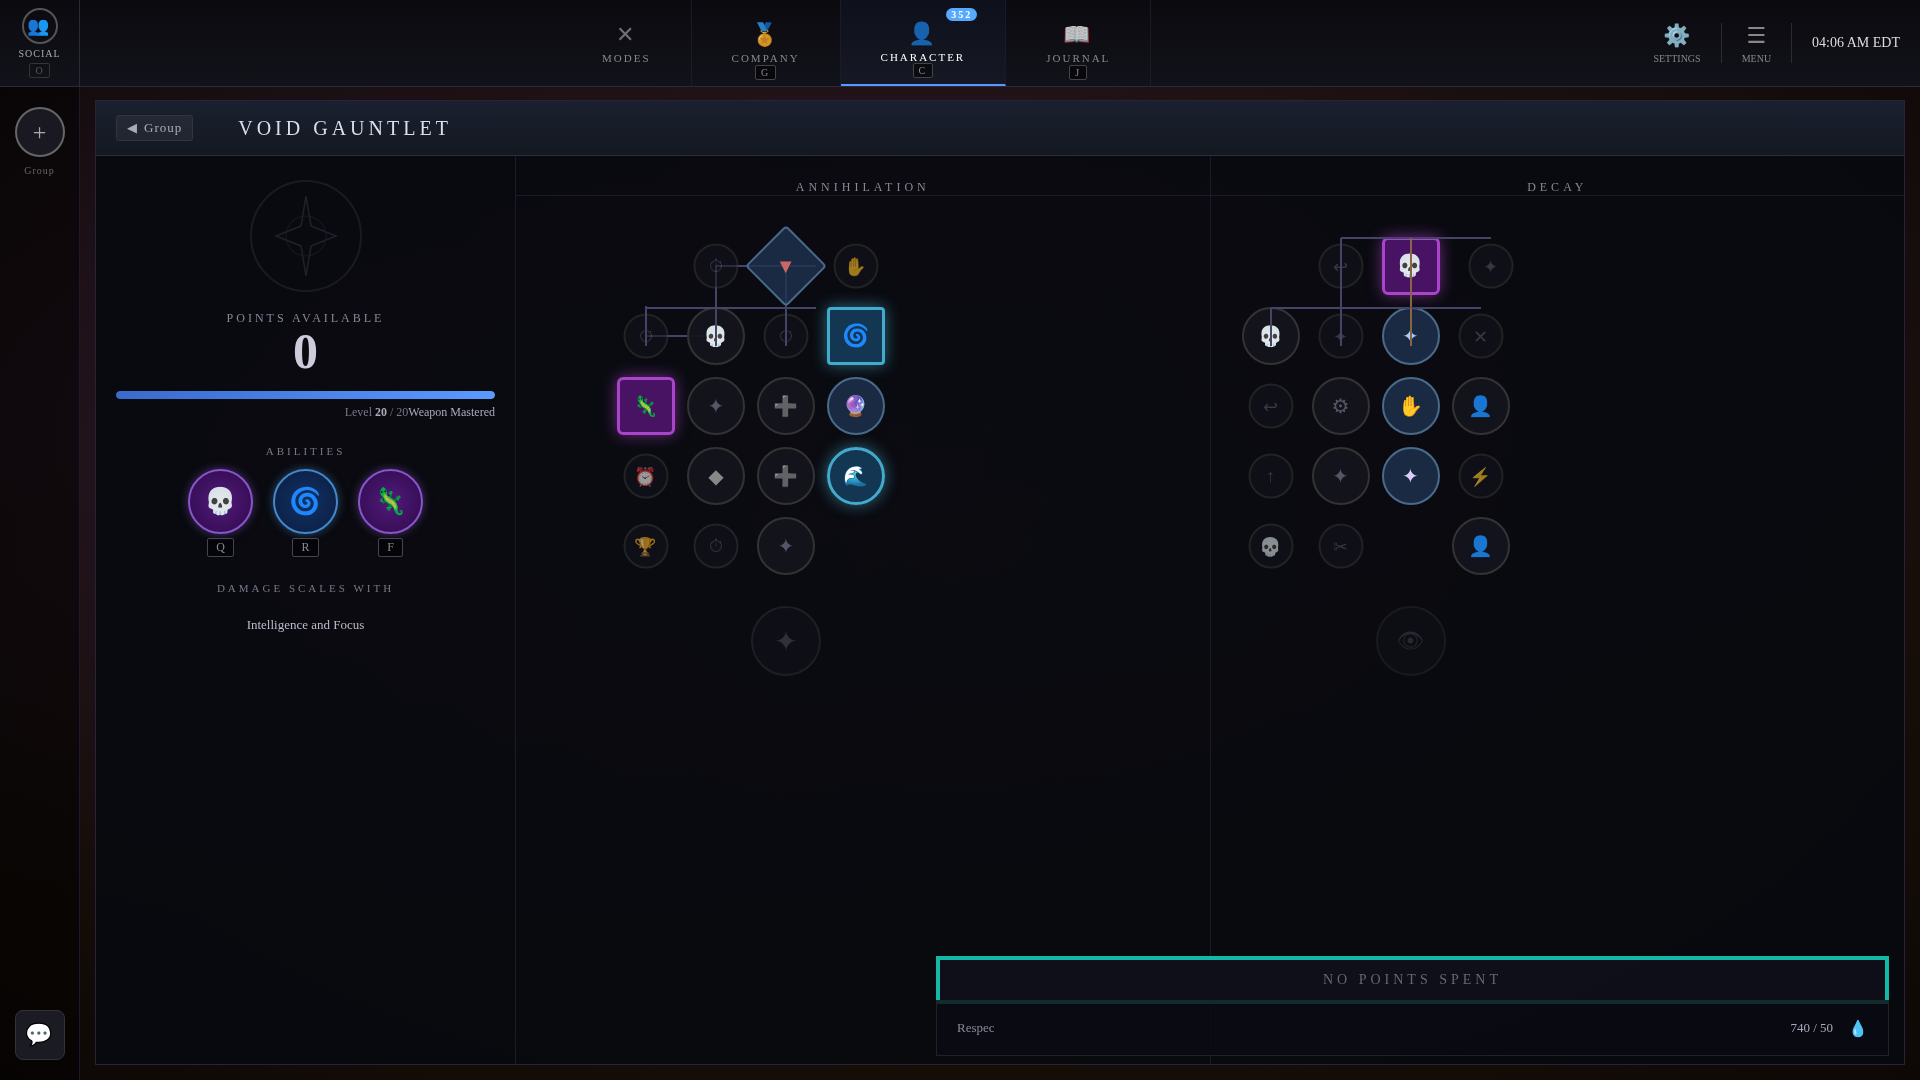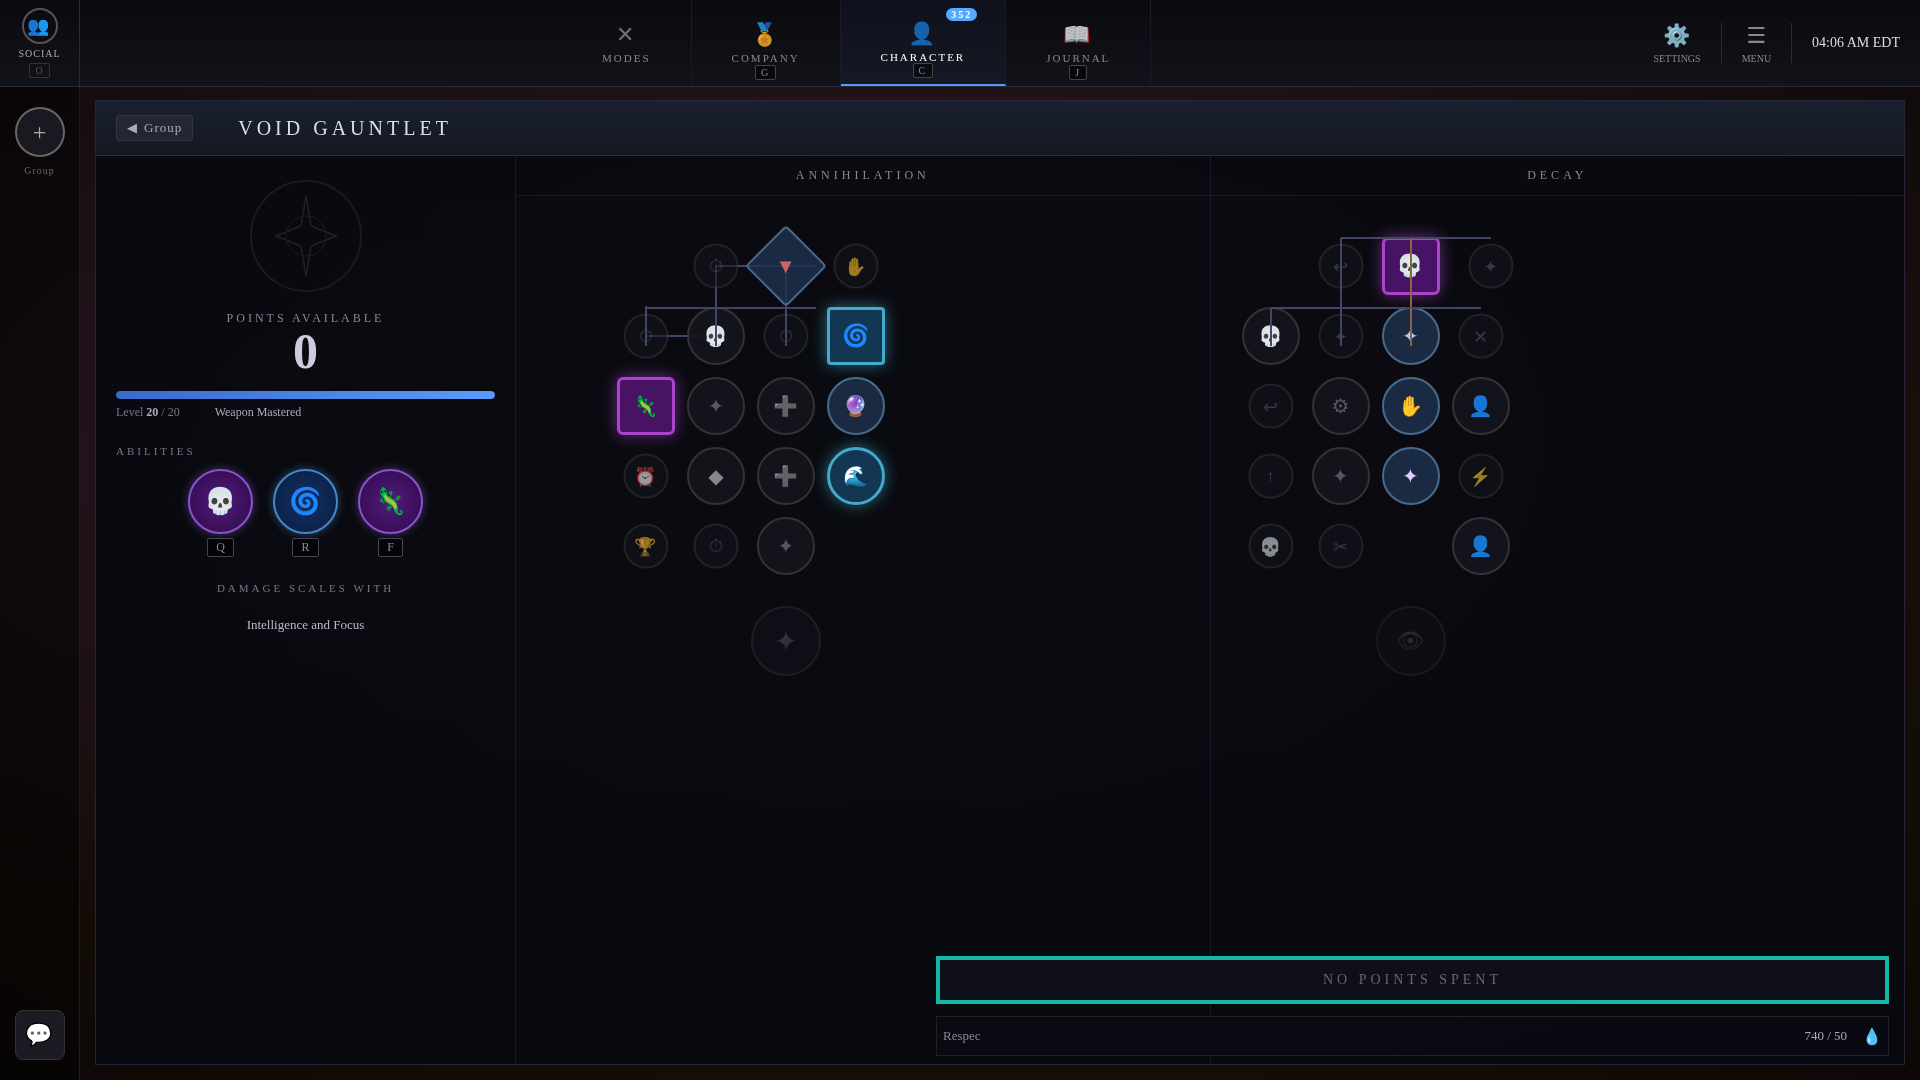--- a/index.html
+++ b/index.html
@@ -257,39 +257,38 @@
       overflow: hidden;
       margin-bottom: 6px;
     }
     .xp-bar-fill {
       height: 100%;
       background: linear-gradient(90deg, #3a6acc, #5a9aff);
       border-radius: 4px;
     }
     .xp-bar-labels {
       display: flex;
-      justify-content: flex-start;
+      justify-content: flex-end;
       font-size: 12px;
       color: #778;
-      gap: 35px;
     }
     .xp-mastered {
       color: #aab;
       font-size: 12px;
     }
 
     .abilities-section {
       width: 100%;
       margin-top: 10px;
     }
     .abilities-title {
       font-size: 11px;
       letter-spacing: 3px;
       color: #778;
-      text-align: left;
+      text-align: center;
       margin-bottom: 12px;
     }
     .abilities-row {
       display: flex;
       justify-content: center;
       gap: 20px;
     }
     .ability-slot {
       display: flex;
       flex-direction: column;
@@ -348,21 +347,21 @@
     }
 
     .tree-headers {
       display: flex;
       height: 40px;
       border-bottom: 1px solid #1a1a2a;
     }
     .tree-header {
       flex: 1;
       display: flex;
-      align-items: center;
+      align-items: flex-end;
       justify-content: center;
       font-size: 12px;
       letter-spacing: 4px;
       color: #889;
     }
     .tree-header.left { border-right: 1px solid #1a1a2a; }
 
     .tree-content {
       flex: 1;
       display: flex;
@@ -769,23 +768,23 @@
             <line x1="270" y1="252" x2="270" y2="322" stroke="#446" stroke-width="2"></line>
 
             <line x1="200" y1="322" x2="200" y2="415" stroke="#446" stroke-width="2"></line>
           </svg>
         </div>
 
         <div class="no-points-btn" style="position:absolute;bottom:60px;left:420px;right:15px;height:48px">
           <span>NO POINTS SPENT</span>
         </div>
 
-        <div class="respec-bar" style="position:absolute;bottom:8px;left:420px;right:15px;height:40px;
+        <div class="respec-bar" style="position:absolute;bottom:8px;left:420px;right:15px;height:56px;
                     background:rgba(10,10,20,0.8);border:1px solid #222;
-                    display:flex;align-items:center;padding:0 6px;gap:15px">
+                    display:flex;align-items:center;padding:0 20px;gap:15px">
           <span class="respec-label">Respec</span>
           <span class="respec-value">740 / 50</span>
           <span class="respec-icon">💧</span>
         </div>
 
       </div>
     </div>
   </div>
 </div>
 

